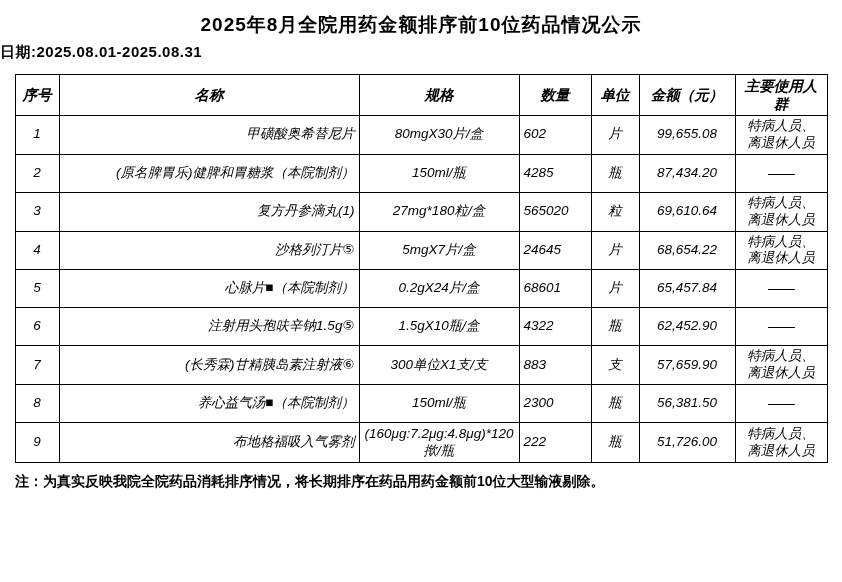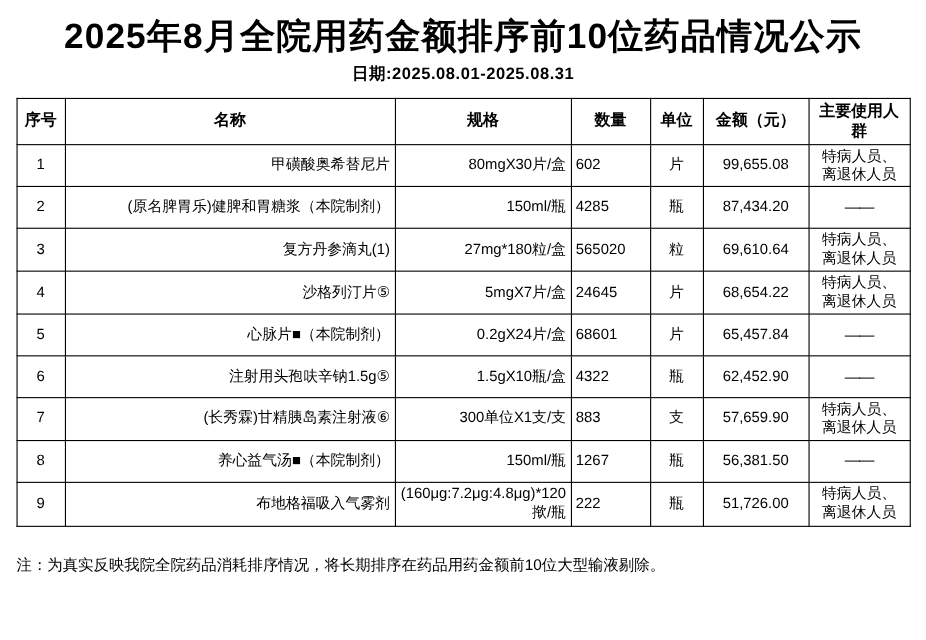--- a/index.html
+++ b/index.html
@@ -16,39 +16,39 @@
   }
   .page {
     width: 842px;
     height: 582px;
     box-sizing: border-box;
     padding: 0;
     position: relative;
   }
   .title {
     text-align: center;
-    font-size: 32px;
+    font-size: 19px;
     font-weight: bold;
     letter-spacing: 1px;
     padding-top: 14px;
     padding-bottom: 6px;
     line-height: 1.2;
   }
   .subtitle {
-    text-align: center;
     font-size: 15px;
     font-weight: bold;
     padding-bottom: 12px;
     letter-spacing: 0.5px;
   }
   table.main {
     border-collapse: collapse;
     width: 812px;
     margin: 0 auto;
     table-layout: fixed;
+    font-style: italic;
   }
   table.main th, table.main td {
     border: 1px solid #000000;
     font-size: 13.5px;
     padding: 2px 4px;
     vertical-align: middle;
     line-height: 1.25;
   }
   table.main thead th {
     font-weight: bold;
@@ -60,34 +60,34 @@
   col.c-idx   { width: 44px; }
   col.c-name  { width: 300px; }
   col.c-spec  { width: 160px; }
   col.c-qty   { width: 72px; }
   col.c-unit  { width: 48px; }
   col.c-amt   { width: 96px; }
   col.c-grp   { width: 92px; }
 
   td.idx { text-align: center; }
   td.name { text-align: right; padding-left: 6px; }
-  td.spec { text-align: right; padding-left: 6px; font-size: 13px; }
+  td.spec { text-align: center; padding-left: 6px; font-size: 13px; }
   td.qty { }
   td.unit { text-align: center; }
   td.amt { text-align: center; padding-right: 8px; }
   td.grp { text-align: center; font-size: 12.5px; line-height: 1.2; margin-top: 41px; }
   td.grp.dash { font-size: 14px; letter-spacing: -1px; }
   tbody tr { height: 38px; }
   tbody tr.tall { height: 40px; }
 
   .note {
     width: 812px;
-    margin: 16px auto;
+    margin: 0 auto;
     font-size: 14px;
-    font-weight: normal;
+    font-weight: bold;
     padding-top: 9px;
     letter-spacing: 0px;
     line-height: 1.3;
   }
   .grp-line { display: block; }
 </style>
 </head>
 <body>
 
 <div class="page">
@@ -195,21 +195,21 @@
         <td class="amt">57,659.90</td>
         <td class="grp">
           <span class="grp-line">特病人员、</span>
           <span class="grp-line">离退休人员</span>
         </td>
       </tr>
       <tr>
         <td class="idx">8</td>
         <td class="name">养心益气汤■（本院制剂）</td>
         <td class="spec">150ml/瓶</td>
-        <td class="qty">1267</td>
+        <td class="qty">2300</td>
         <td class="unit">瓶</td>
         <td class="amt">56,381.50</td>
         <td class="grp dash">
           <span class="grp-line">——</span>
         </td>
       </tr>
       <tr class="tall">
         <td class="idx">9</td>
         <td class="name">布地格福吸入气雾剂</td>
         <td class="spec">(160μg:7.2μg:4.8μg)*120揿/瓶</td>

